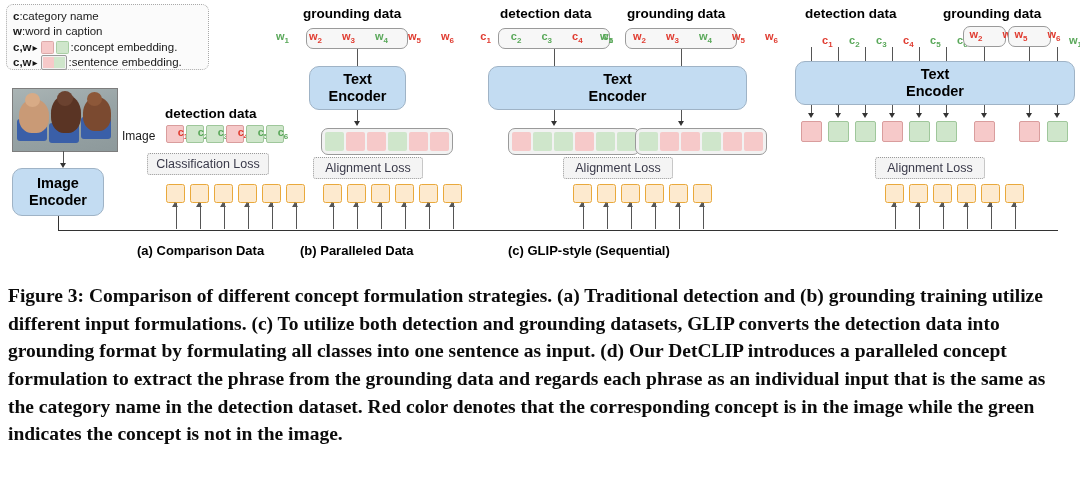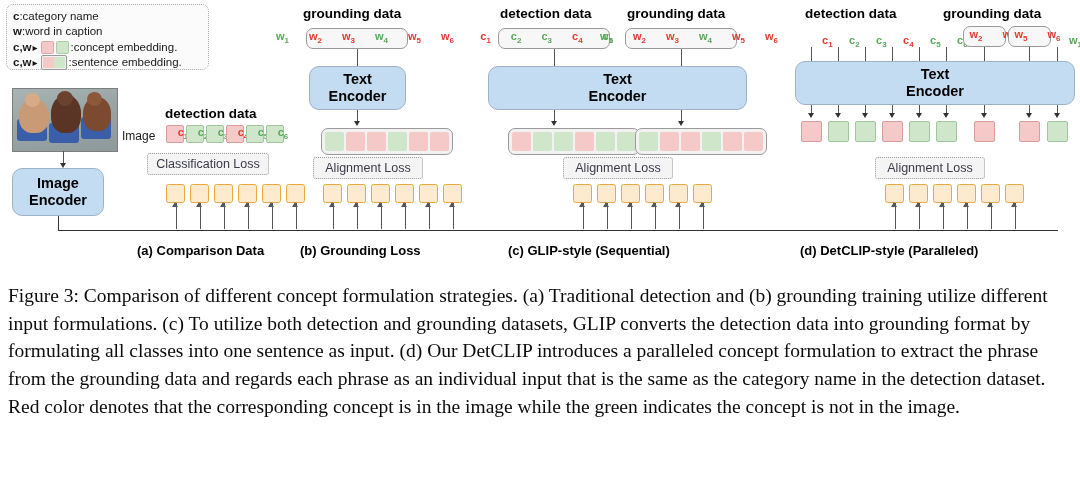--- a/index.html
+++ b/index.html
@@ -65,21 +65,21 @@
   #photo .bg{position:absolute;inset:0;background:
       linear-gradient(165deg,#aab4b4 0%,#98a4a6 45%,#8d999b 100%);}
   .bear{position:absolute;border-radius:48% 48% 42% 42%;}
   .tray{position:absolute;background:#3a5fa8;border-radius:3px;}
 
   
   .pcap{position:absolute;font-size:13px;font-weight:bold;color:#000;white-space:nowrap;}
 
   
   #caption{position:absolute;left:8px;top:282px;width:1064px;
-           font-family:"Liberation Serif",serif;font-size:19.5px;line-height:1.42;color:#0b0b0b;text-align:left;}
+           font-family:"Liberation Serif",serif;font-size:19.5px;line-height:1.42;color:#0b0b0b;text-align:left;font-weight:bold;}
 </style>
 </head>
 <body>
 
 <div class="fig">
 
   <div id="legend">
     <div class="lg-line">
       <b>c</b>
         <span>:category name</span>
@@ -389,19 +389,18 @@
       <div class="uparrow" style="left: 939.4px; top: 202px;"></div>
       <div class="vline" style="left: 966.5px; top: 203px; height: 26px;"></div>
       <div class="uparrow" style="left: 963.4px; top: 202px;"></div>
       <div class="vline" style="left: 990.5px; top: 203px; height: 26px;"></div>
       <div class="uparrow" style="left: 987.4px; top: 202px;"></div>
       <div class="vline" style="left: 1014.5px; top: 203px; height: 26px;"></div>
       <div class="uparrow" style="left: 1011.4px; top: 202px;"></div>
     </div>
 
   <div class="pcap" style="left:137px;top:243px;">(a) Comparison Data</div>
-  <div class="pcap" style="left:300px;top:243px;">(b) Grounding Loss</div>
+  <div class="pcap" style="left:300px;top:243px;">(b) Paralleled Data</div>
   <div class="pcap" style="left:508px;top:243px;">(c) GLIP-style (Sequential)</div>
-  <div class="pcap" style="left:800px;top:243px;">(d) DetCLIP-style (Paralleled)</div>
 
 </div>
 
 <div id="caption">Figure 3: Comparison of different concept formulation strategies. (a) Traditional detection and (b) grounding training utilize different input formulations. (c) To utilize both detection and grounding datasets, GLIP converts the detection data into grounding format by formulating all classes into one sentence as input. (d) Our DetCLIP introduces a paralleled concept formulation to extract the phrase from the grounding data and regards each phrase as an individual input that is the same as the category name in the detection dataset. Red color denotes that the corresponding concept is in the image while the green indicates the concept is not in the image.</div>
 
 </body></html>

